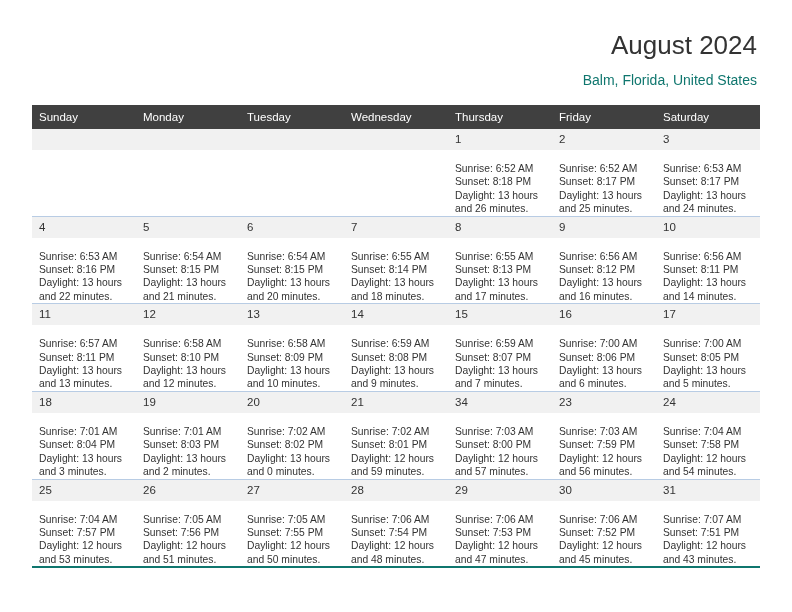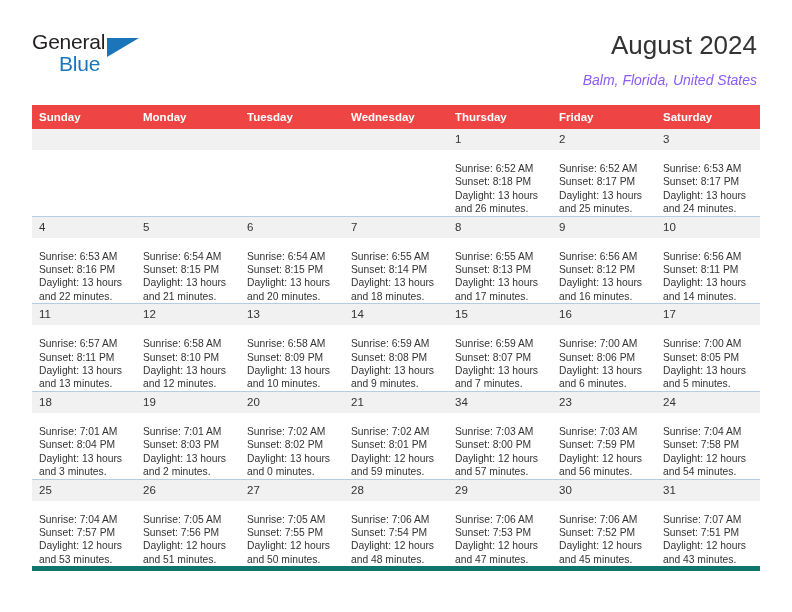--- a/index.html
+++ b/index.html
@@ -69,61 +69,60 @@
     text-align: right;
   }
   .cal-title {
     font-size: 26px;
     color: #333333;
     line-height: 34px;
     white-space: nowrap;
   }
   .cal-location {
     font-size: 14px;
-    color: #8b5cf6;
+    color: #0f766e;
     line-height: 20px;
     margin-top: 8px;
     white-space: nowrap;
-    font-style: italic;
   }
 
   
   .calendar {
     position: absolute;
     left: 32px;
     top: 105px;
     width: 728px;
     border-collapse: collapse;
     table-layout: fixed;
   }
   .calendar th {
-    background: #ef4444;
+    background: #404040;
     color: #ffffff;
     font-size: 11.5px;
-    font-weight: bold;
+    font-weight: normal;
     text-align: left;
     padding: 6px 0 6px 7px;
     height: 12px;
     border: none;
   }
   .calendar td {
     vertical-align: top;
     padding: 0;
     height: 78px;
     border-top: 1px solid #b8cce4;
     background: #ffffff;
   }
   .calendar tr.week-row td {
     border-top: 1px solid #b8cce4;
   }
   .calendar tr.week-row:first-of-type td {
     border-top: none;
   }
   .calendar tr.last-week td {
-    border-bottom: 5px solid #0f766e;
+    border-bottom: 2px solid #0f766e;
   }
   .daynum {
     display: block;
     background: #f1f1f1;
     font-size: 11.5px;
     color: #333333;
     line-height: 15px;
     padding: 3px 0 3px 7px;
     height: 15px;
   }
@@ -142,25 +141,20 @@
   .cellinfo .daylight {
     white-space: normal;
   }
 </style>
 </head>
 <body>
 
 <div class="page">
 
   <div class="header">
-    <div class="brand">
-      <span class="brand-general">General</span>
-      <span class="brand-triangle"></span>
-      <span class="brand-blue">Blue</span>
-    </div>
     <div class="title-block">
       <div class="cal-title">August 2024</div>
       <div class="cal-location">Balm, Florida, United States</div>
     </div>
   </div>
 
   <table class="calendar">
     <thead>
       <tr>
         <th>Sunday</th>

